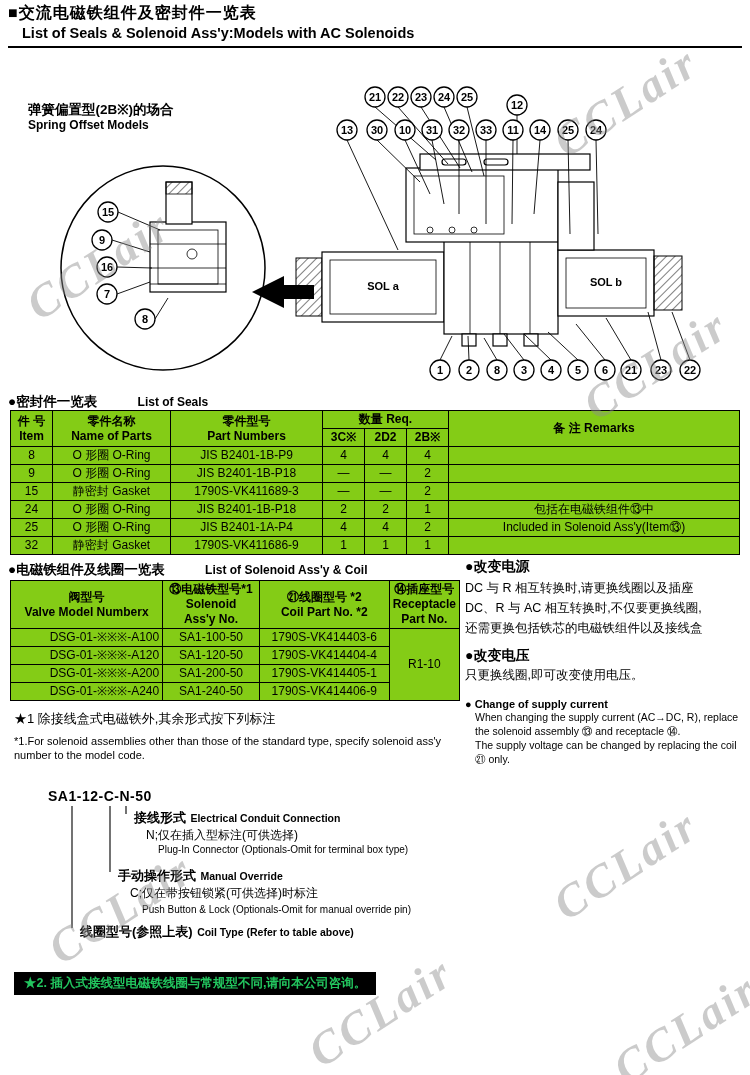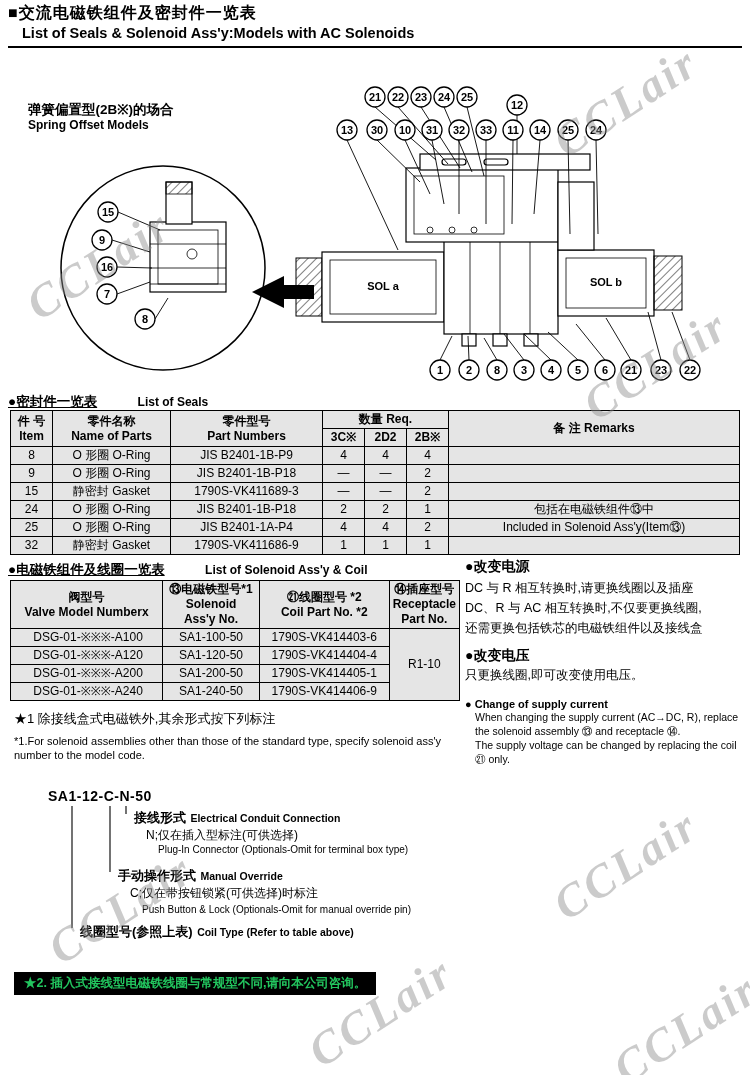--- a/index.html
+++ b/index.html
@@ -4,26 +4,26 @@
 <style>
   * { margin:0; padding:0; box-sizing:border-box; }
   html,body { background:#d9d9d9; }
   .page { position:relative; width:750px; height:1075px; margin:0 auto; background:#fff;
           overflow:hidden; color:#000; font-family:"Liberation Sans",sans-serif; }
   .abs { position:absolute; }
   .b { font-weight:bold; }
   .prelines { white-space:pre-line; }
   .rule { background:#000; }
   .model-box { border:2px solid #000; line-height:23px; padding-left:8px; font-size:15px; letter-spacing:1px; }
-  table { border-collapse:collapse; background:#e5e5e5; }
+  table { border-collapse:collapse; background:#84cc16; }
   th,td { border:1px solid #000; font-size:12px; padding:1px 3px; text-align:center;
           white-space:pre-line; vertical-align:middle; line-height:15px; }
   th { font-weight:bold; }
-  td.left { text-align:center; padding-left:6px; }
-  .sec-zh { font-size:13.5px; font-weight:bold;text-decoration:underline; }
+  td.left { text-align:right; padding-left:6px; }
+  .sec-zh { font-size:13.5px; font-weight:bold; }
   .sec-en { font-size:12px; font-weight:bold; margin-left:18px;padding-left:18px; }
   .co circle { fill:#fff; stroke:#000; stroke-width:1.3; }
   .co text { font-size:11px; font-weight:bold; text-anchor:middle; fill:#000;
              font-family:"Liberation Sans",sans-serif; }
   .sol { font-size:11px; font-weight:bold; text-anchor:middle; fill:#000;
          font-family:"Liberation Sans",sans-serif; }
   .ln { stroke:#000; fill:#fff; stroke-width:1.2; }
   .thin { stroke:#000; fill:none; stroke-width:0.8; }
   .ld { stroke:#000; fill:none; stroke-width:0.9; }
   .wm { position:absolute; font-family:"Liberation Serif",serif; font-weight:bold; font-style:italic;

